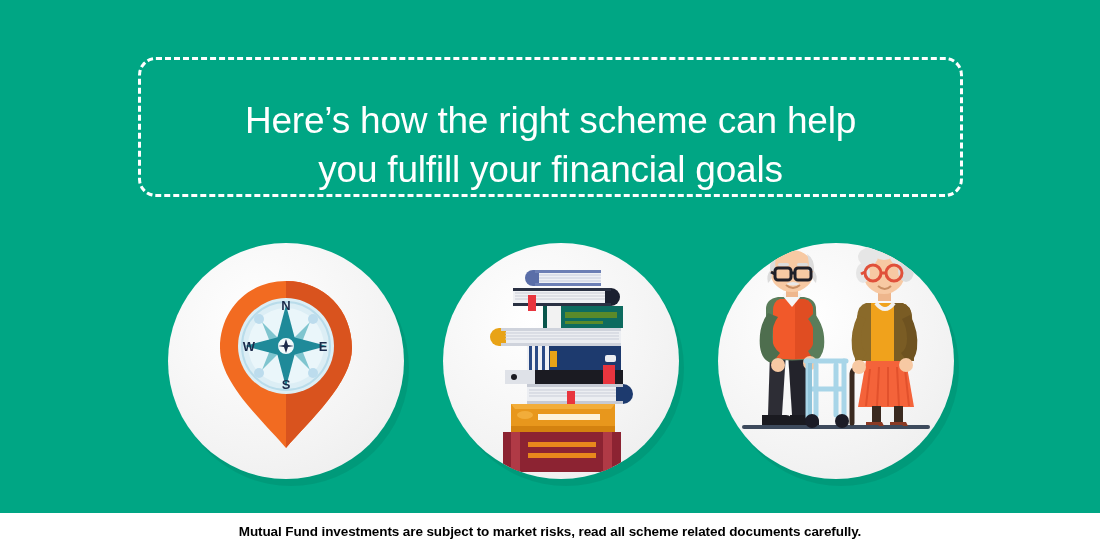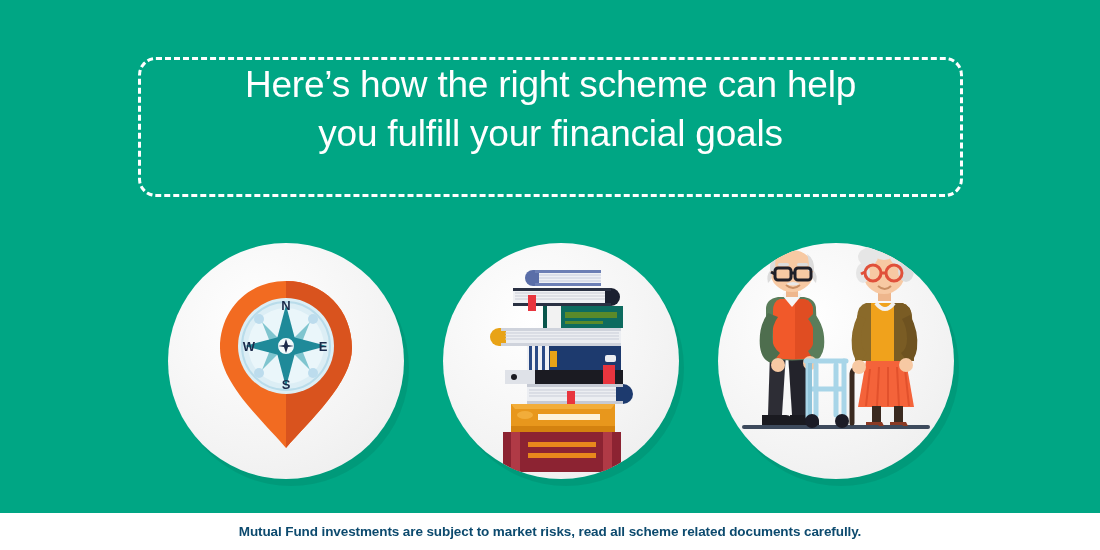--- a/index.html
+++ b/index.html
@@ -14,21 +14,21 @@
     background:#00a684;
   }
 
   
   #headline-box {
     position:absolute;
     left:138px; top:57px;
     width:825px; height:140px;
     border:3px dashed #ffffff;
     border-radius:18px;
-    display:flex; align-items:flex-start; justify-content:center;
+    display:flex; align-items:flex-end; justify-content:center;
   }
   #headline-text {
     color:#ffffff;
     font-size:37px;
     font-weight:400;
     line-height:1.33;
     text-align:center;
     letter-spacing:-0.2px;
     padding:0 20px;
     white-space:pre-line;
@@ -56,21 +56,21 @@
 
   
   #footer {
     position:absolute;
     left:0; top:513px;
     width:1100px; height:37px;
     background:#ffffff;
     display:flex; align-items:center; justify-content:center;
   }
   #footer-text {
-    color:#0c4a6e;
+    color:#000000;
     font-size:13.5px;
     font-weight:700;
     letter-spacing:-0.1px;
   }
 </style>
 </head>
 <body>
 
 <div id="banner">
 

